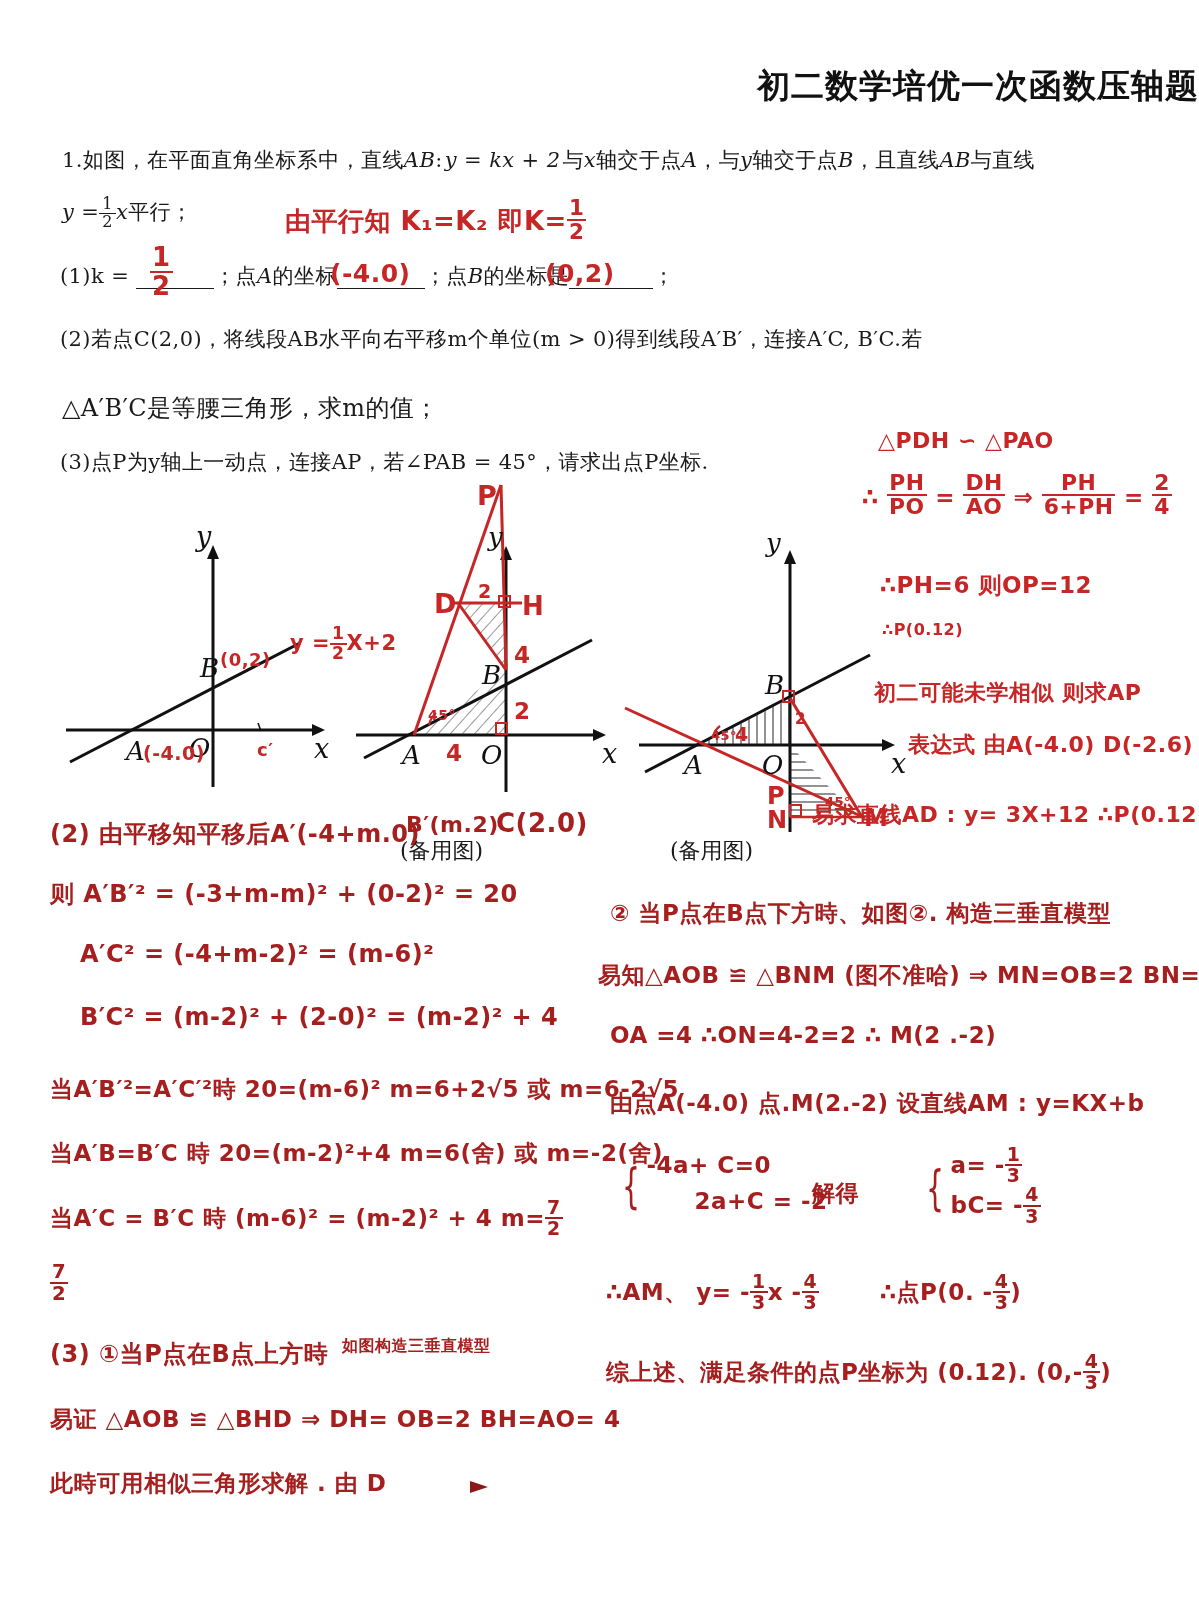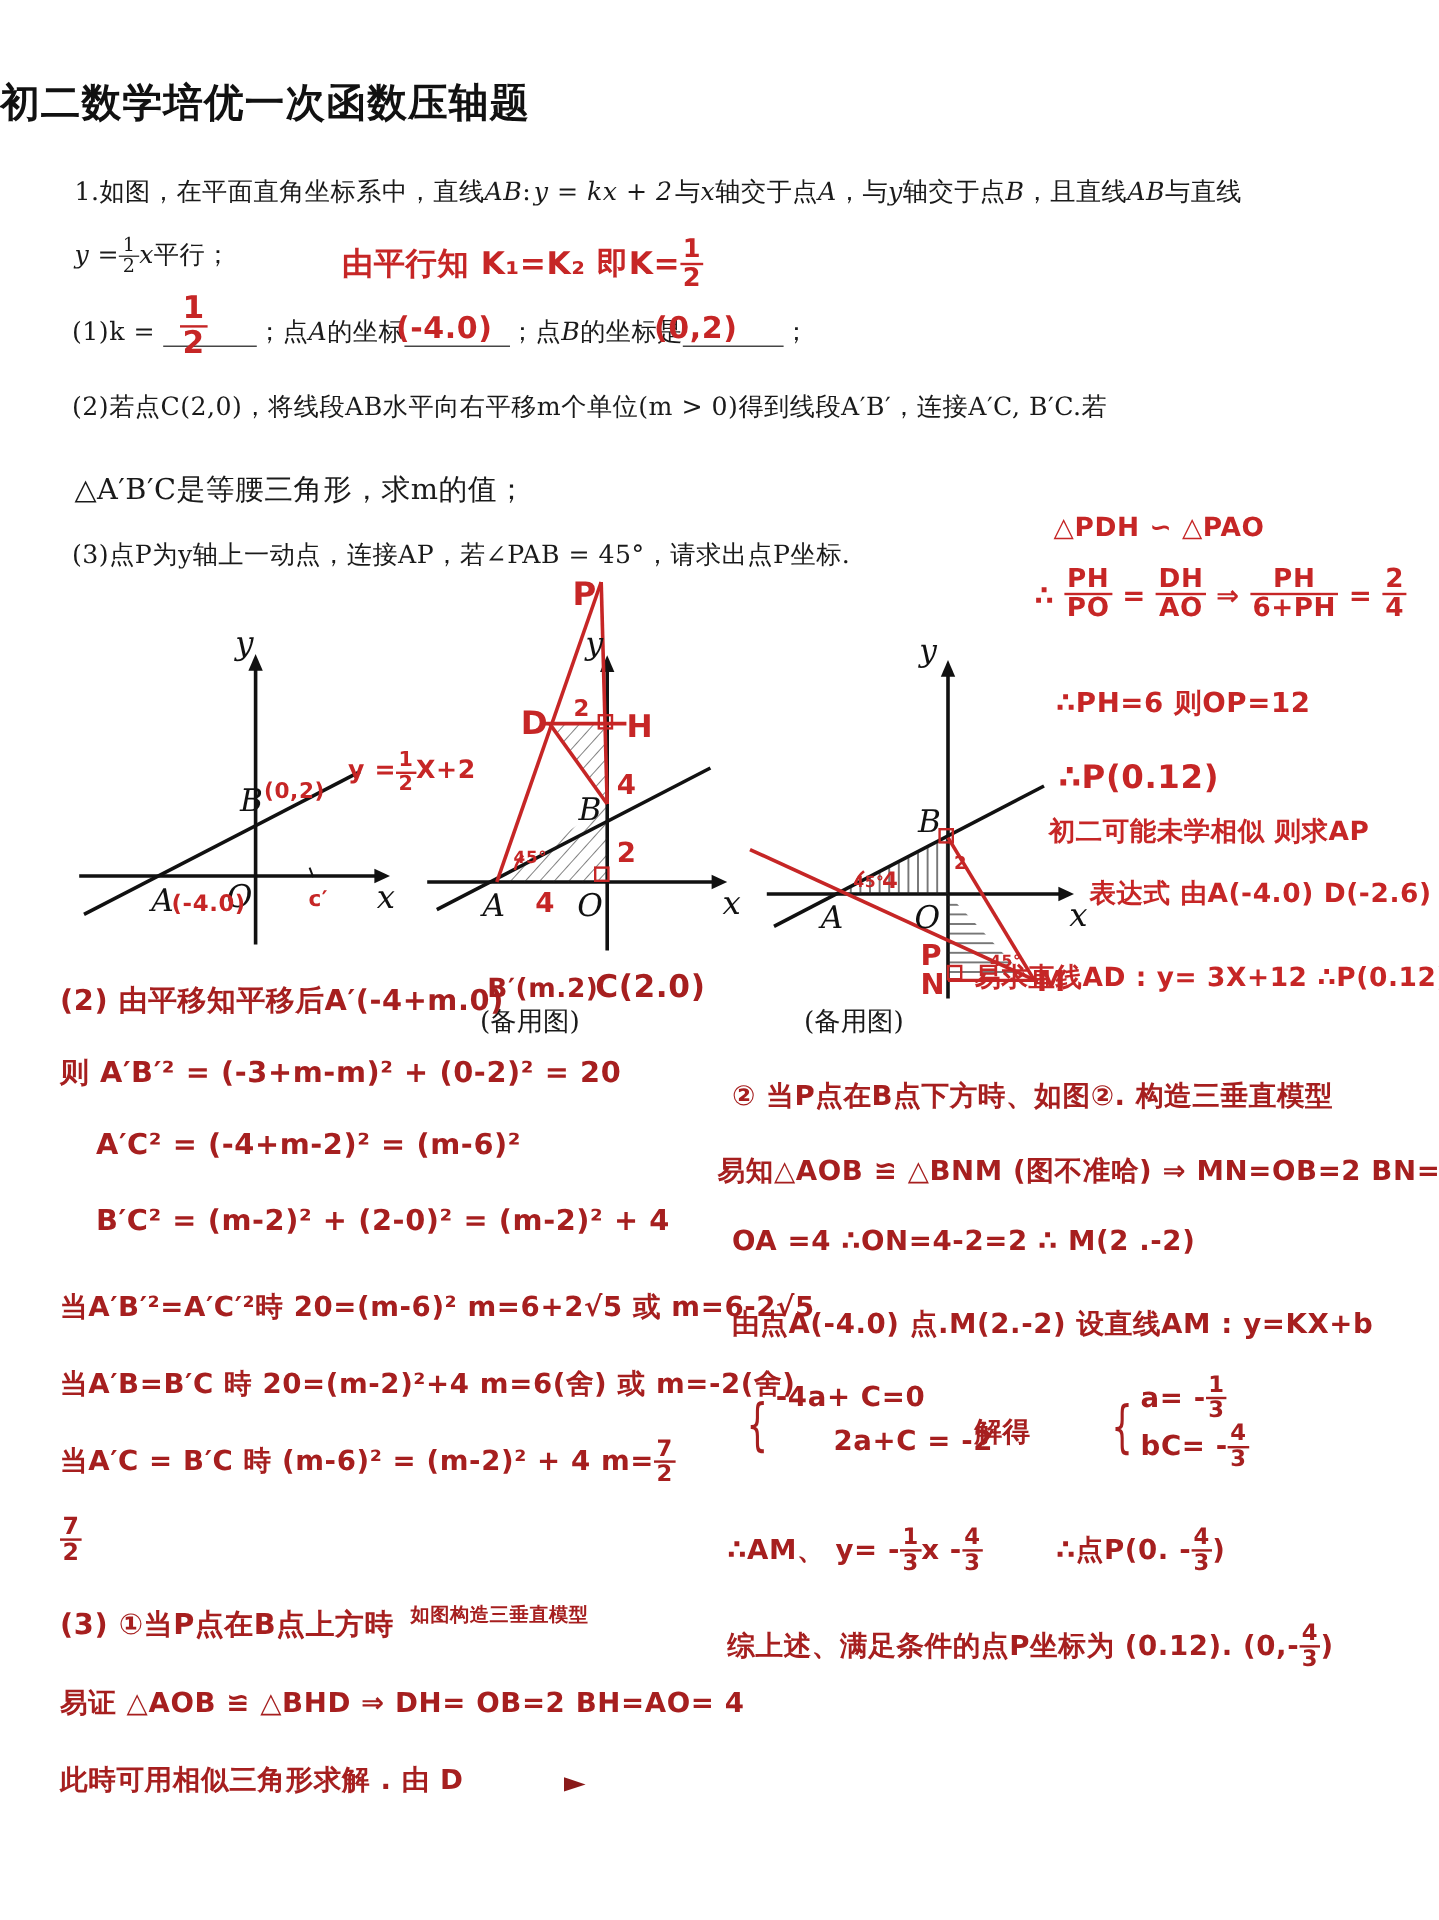--- a/index.html
+++ b/index.html
@@ -3,21 +3,21 @@
 <meta charset="utf-8">
 <style>
   html,body{margin:0;padding:0;background:#ffffff;}
   body{
     width:1199px;height:1600px;position:relative;overflow:hidden;
     font-family:"Liberation Serif", serif;color:#111;
   }
   .abs{position:absolute;}
   
   .title{
-    position:absolute;left:0;right:0;top:64px;text-align:left;
+    position:absolute;left:0;right:0;top:64px;text-align:right;
     font-family:"DejaVu Sans", sans-serif;font-weight:bold;font-size:33px;
     letter-spacing:1px;color:#111;
   }
   .ptext{
     font-family:"DejaVu Serif", serif;font-size:21px;color:#1a1a1a;
     letter-spacing:.4px;white-space:nowrap;
   }
   .ital{font-style:italic;font-family:"DejaVu Serif",serif;}
   .frac{display:inline-block;vertical-align:-8px;text-align:center;font-size:16px;line-height:1.05;}
   .frac .num{display:block;border-bottom:1.4px solid #1a1a1a;padding:0 3px;}
@@ -200,21 +200,21 @@
   <span class="rfrac" style="font-size:.95em;"><span class="num">PH</span><span class="den">PO</span></span>
   <span>=</span>
   <span class="rfrac" style="font-size:.95em;"><span class="num">DH</span><span class="den">AO</span></span>
   <span>⇒</span>
   <span class="rfrac" style="font-size:.95em;"><span class="num">PH</span><span class="den">6+PH</span></span>
   <span>=</span>
   <span class="rfrac" style="font-size:.95em;"><span class="num">2</span><span class="den">4</span></span>
 </div>
 
 <div class="abs hw" style="left:880px;top:570px;font-size:23px;">∴PH=6   则OP=12</div>
-<div class="abs hw" style="left:882px;top:633px;font-size:27px;">∴P(0.12)</div>
+<div class="abs hw" style="left:882px;top:620px;font-size:16px;">∴P(0.12)</div>
 <div class="abs hw" style="left:874px;top:678px;font-size:22px;">初二可能未学相似  则求AP</div>
 <div class="abs hw" style="left:908px;top:730px;font-size:22px;">表达式   由A(-4.0) D(-2.6)</div>
 <div class="abs hw" style="left:812px;top:800px;font-size:22px;">易求直线AD : y= 3X+12   ∴P(0.12)</div>
 
 <div class="abs hw dark" style="left:50px;top:818px;font-size:24px;">(2) 由平移知平移后A′(-4+m.0)</div>
 <div class="abs hw dark" style="left:406px;top:812px;font-size:22px;">B′(m.2)</div>
 <div class="abs hw dark" style="left:496px;top:808px;font-size:26px;">C(2.0)</div>
 
 <div class="abs hw dark" style="left:50px;top:878px;font-size:24px;">则 A′B′² = (-3+m-m)² + (0-2)² = 20</div>
 <div class="abs hw dark" style="left:80px;top:940px;font-size:24px;">A′C² = (-4+m-2)² = (m-6)²</div>

